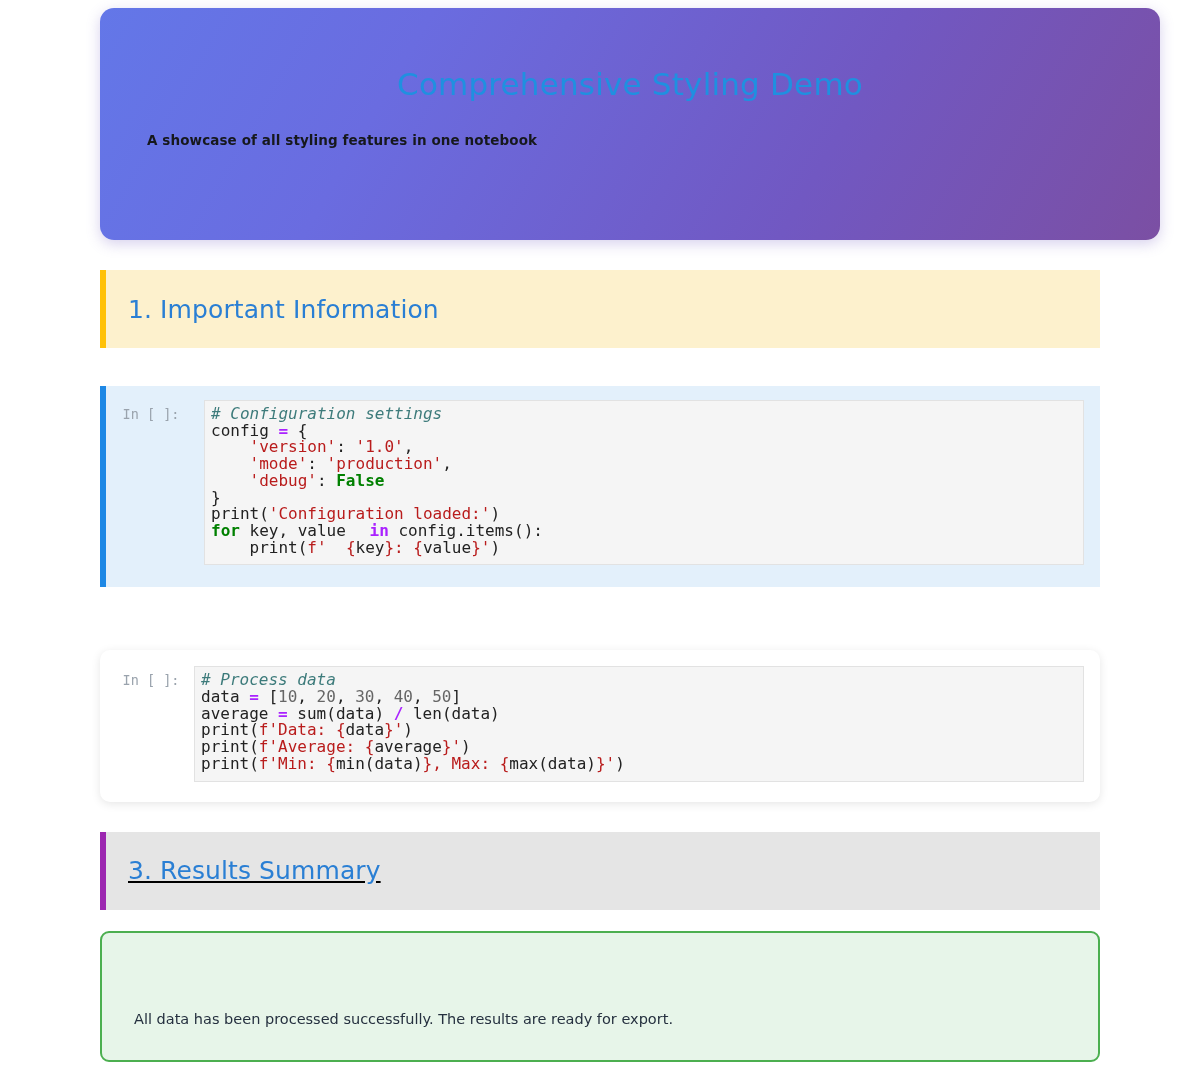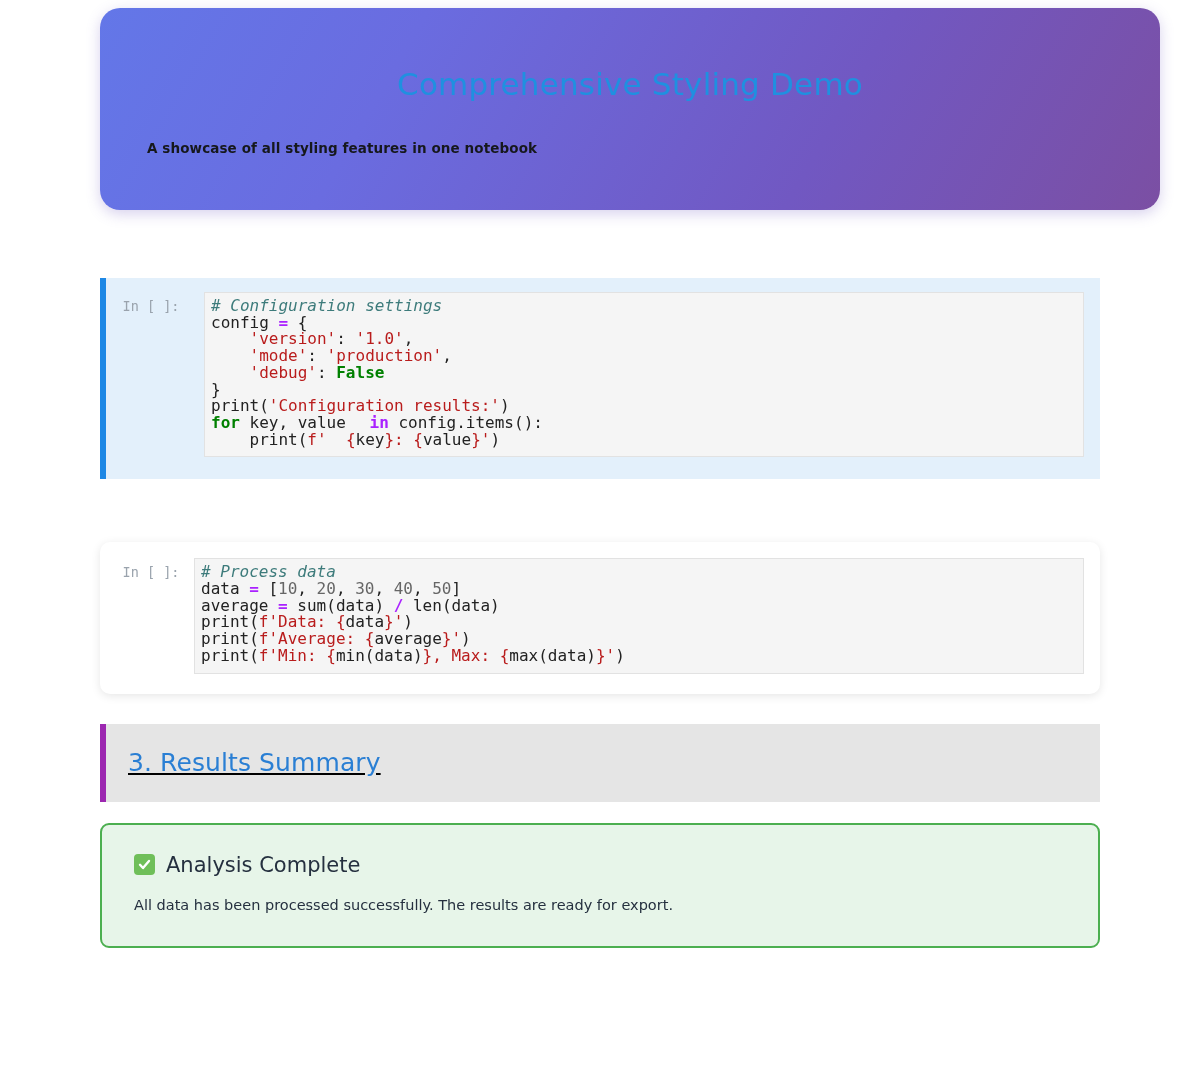--- a/index.html
+++ b/index.html
@@ -18,41 +18,41 @@
 
   .page {
     width: 1200px;
     padding: 0;
     position: relative;
   }
 
   
   .banner {
     margin: 8px 40px 0 100px;
-    height: 202px;
-    border-radius: 20px;
+    height: 232px;
+    border-radius: 14px;
     background: linear-gradient(120deg, #6377e8 0%, #6a6ce0 28%, #7158c2 68%, #7b4fa3 100%);
     box-shadow: 0 4px 14px rgba(110, 90, 190, 0.28);
     position: relative;
     overflow: hidden;
   }
   .banner-title {
     position: absolute;
     top: 58px;
     left: 0;
     right: 0;
     text-align: center;
     font-size: 31px;
     font-weight: 400;
     color: #1f90e0;
     letter-spacing: 0.2px;
   }
   .banner-subtitle {
     position: absolute;
-    top: 132px;
+    top: 124px;
     left: 47px;
     font-size: 13.5px;
     font-weight: bold;
     color: #16181c;
     letter-spacing: 0.1px;
   }
 
   
   .section {
     margin: 0 100px;
@@ -160,47 +160,51 @@
     display: inline-flex;
     align-items: center;
     justify-content: center;
     flex: 0 0 auto;
   }
   .check-icon svg { display: block; }
   .callout-text {
     font-size: 14.5px;
     color: #25303f;
     line-height: 1.5;
+    margin-top: 48px;
   }
 </style>
 </head>
 <body>
 
 <div class="page">
 
   <div class="banner">
     <div class="banner-title">Comprehensive Styling Demo</div>
     <div class="banner-subtitle">A showcase of all styling features in one notebook</div>
   </div>
 
   <div class="gap-30"></div>
 
+  <div class="section sec-warning">
+    <div class="section-title">1. Important Information</div>
+  </div>
 
   <div class="gap-38"></div>
 
   <div class="cell-highlight">
     <div class="prompt">In [ ]:</div>
     <div class="code-area">
       <pre class="code"><span class="c"># Configuration settings</span>
 config <span class="o">=</span> {
     <span class="s">'version'</span>: <span class="s">'1.0'</span>,
     <span class="s">'mode'</span>: <span class="s">'production'</span>,
     <span class="s">'debug'</span>: <span class="kc">False</span>
 }
-<span class="nb">print</span>(<span class="s">'Configuration results:'</span>)
+<span class="nb">print</span>(<span class="s">'Configuration loaded:'</span>)
 <span class="k">for</span> key, value <span class="ow">in</span> config.items():
     <span class="nb">print</span>(<span class="s">f'  {</span><span class="si">key</span><span class="s">}: {</span><span class="si">value</span><span class="s">}'</span>)</pre>
     </div>
   </div>
 
   <div class="gap-33"></div>
 
 
   <div class="gap-30"></div>
 
@@ -218,24 +222,16 @@
 
   <div class="gap-30"></div>
 
   <div class="section sec-purple">
     <div class="section-title">3. Results Summary</div>
   </div>
 
   <div class="gap-21"></div>
 
   <div class="callout">
-    <div class="callout-title">
-      <span class="check-icon">
-        <svg width="15" height="15" viewBox="0 0 15 15" aria-hidden="true">
-          <path d="M3 7.8 L6 11 L12 4" fill="none" stroke="#ffffff" stroke-width="2.4" stroke-linecap="round" stroke-linejoin="round"></path>
-        </svg>
-      </span>
-      <span>Analysis Complete</span>
-    </div>
     <div class="callout-text">All data has been processed successfully. The results are ready for export.</div>
   </div>
 
 </div>
 
 </body></html>

